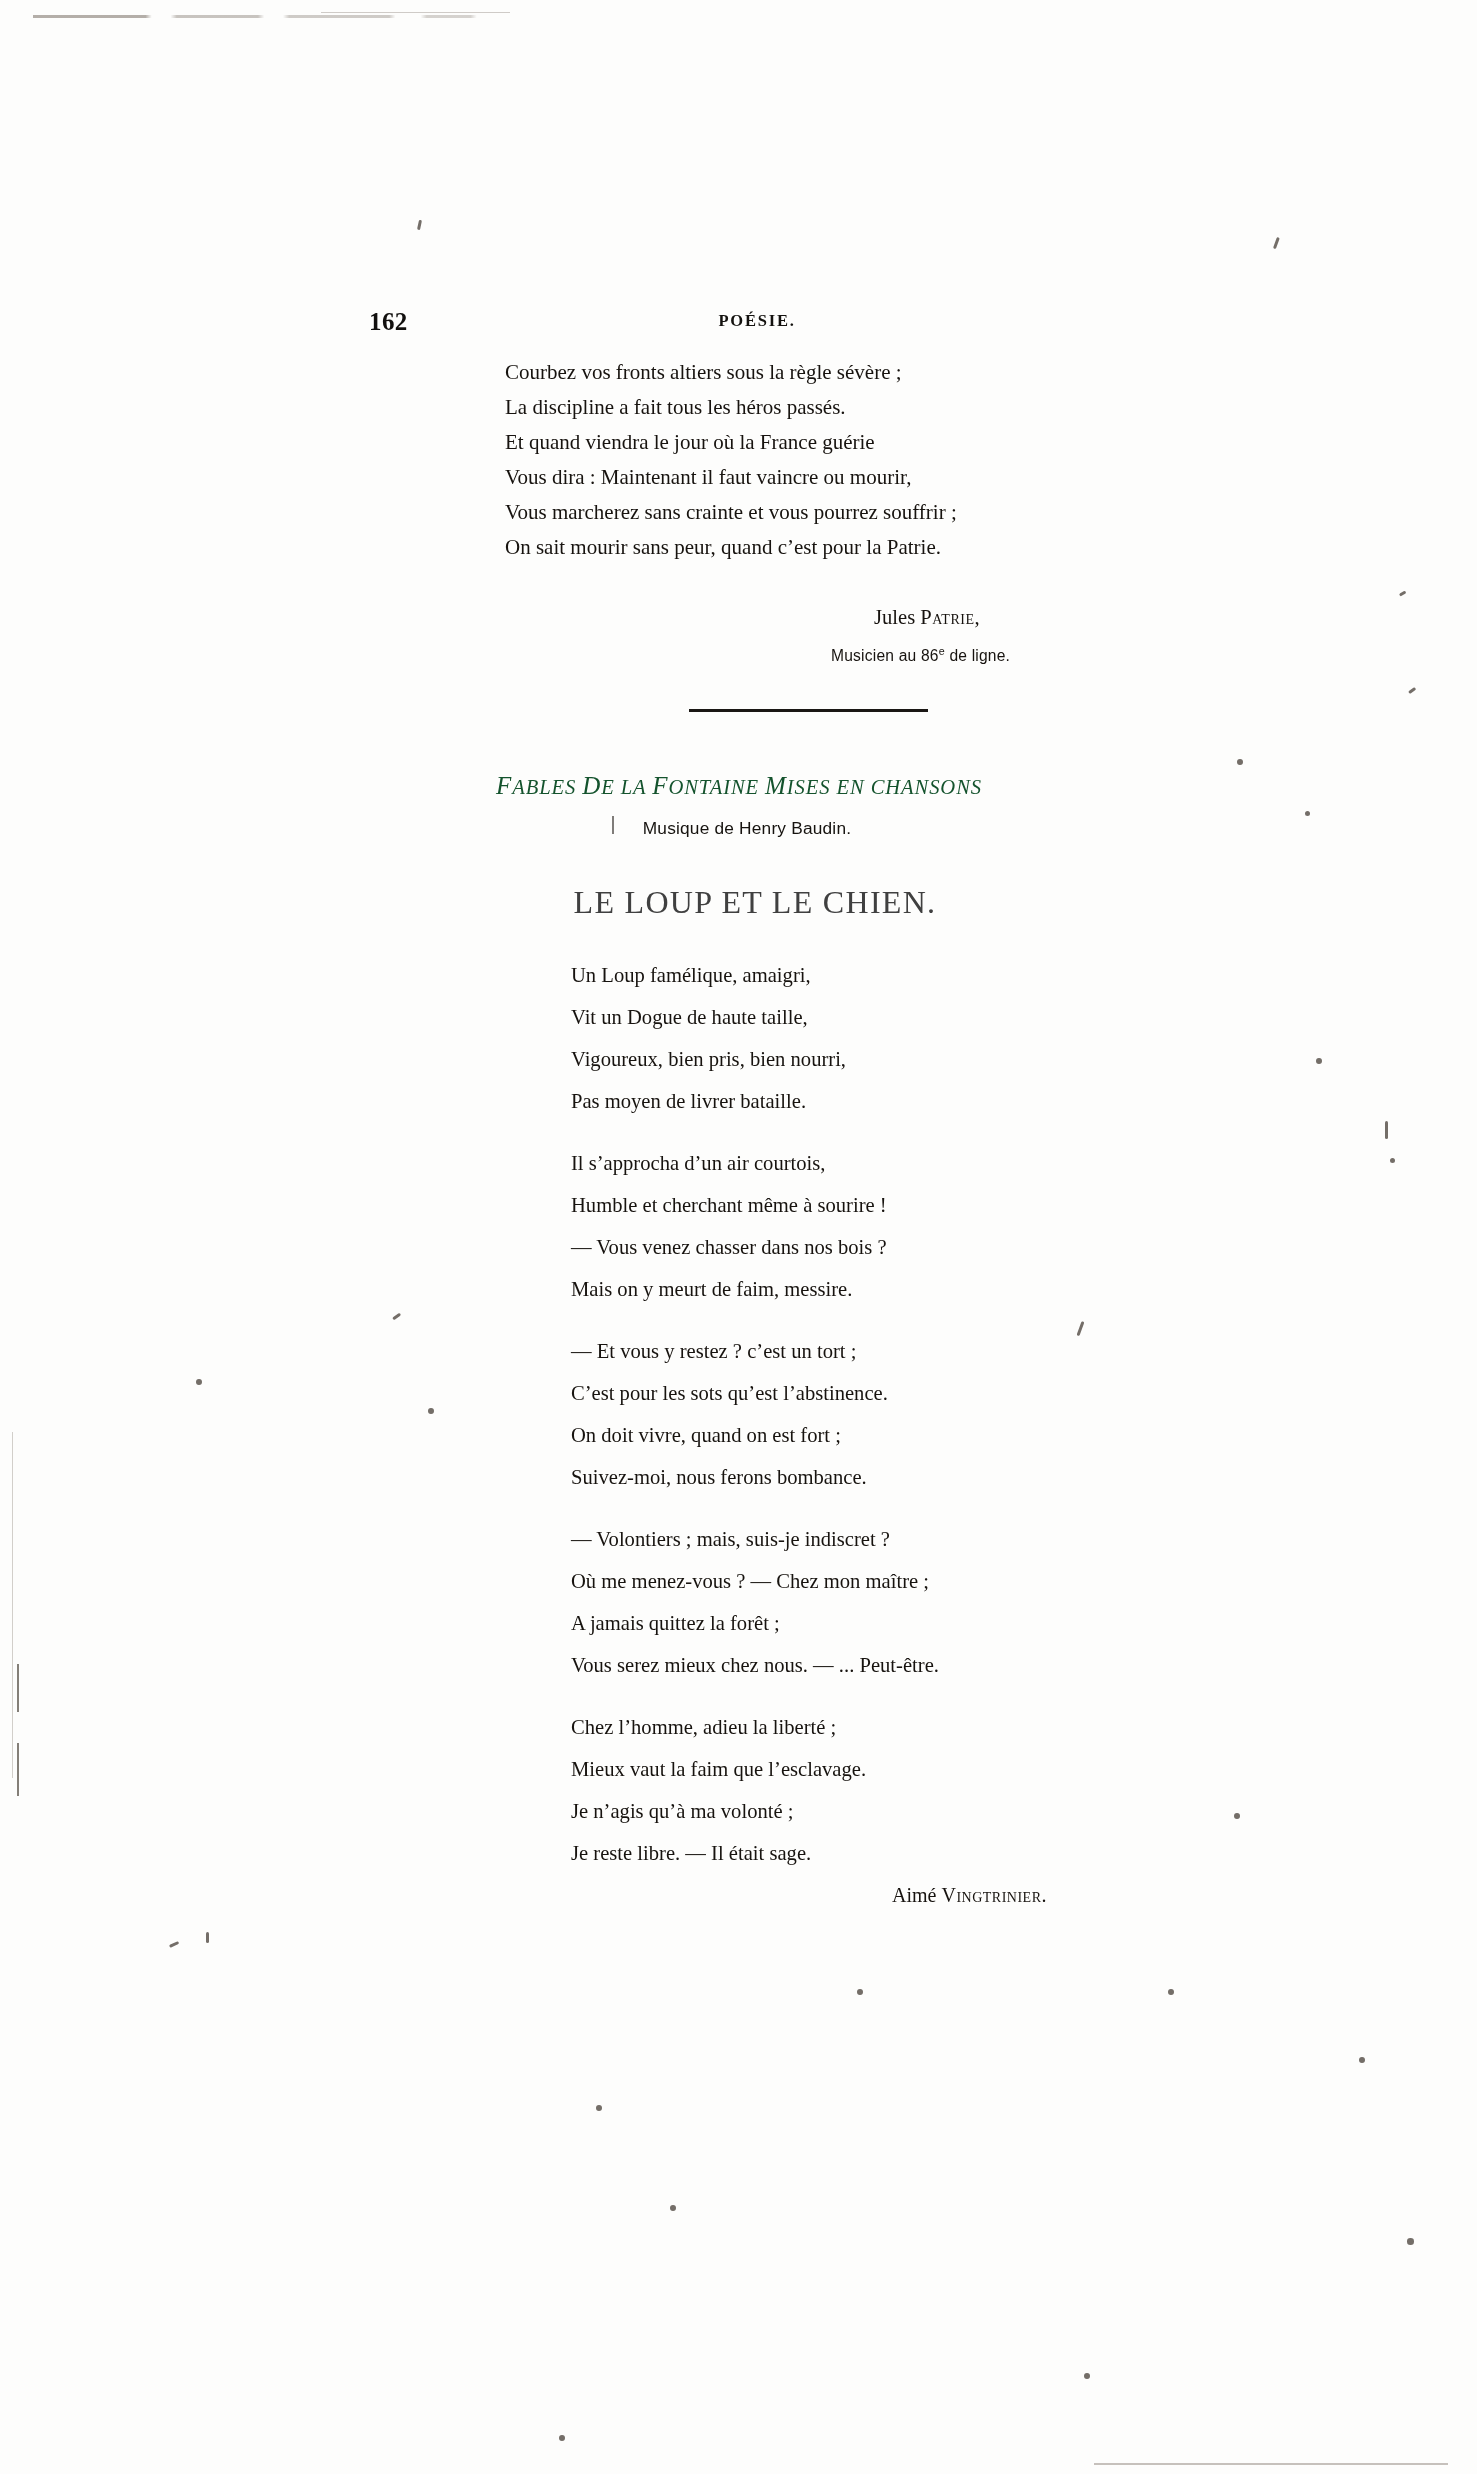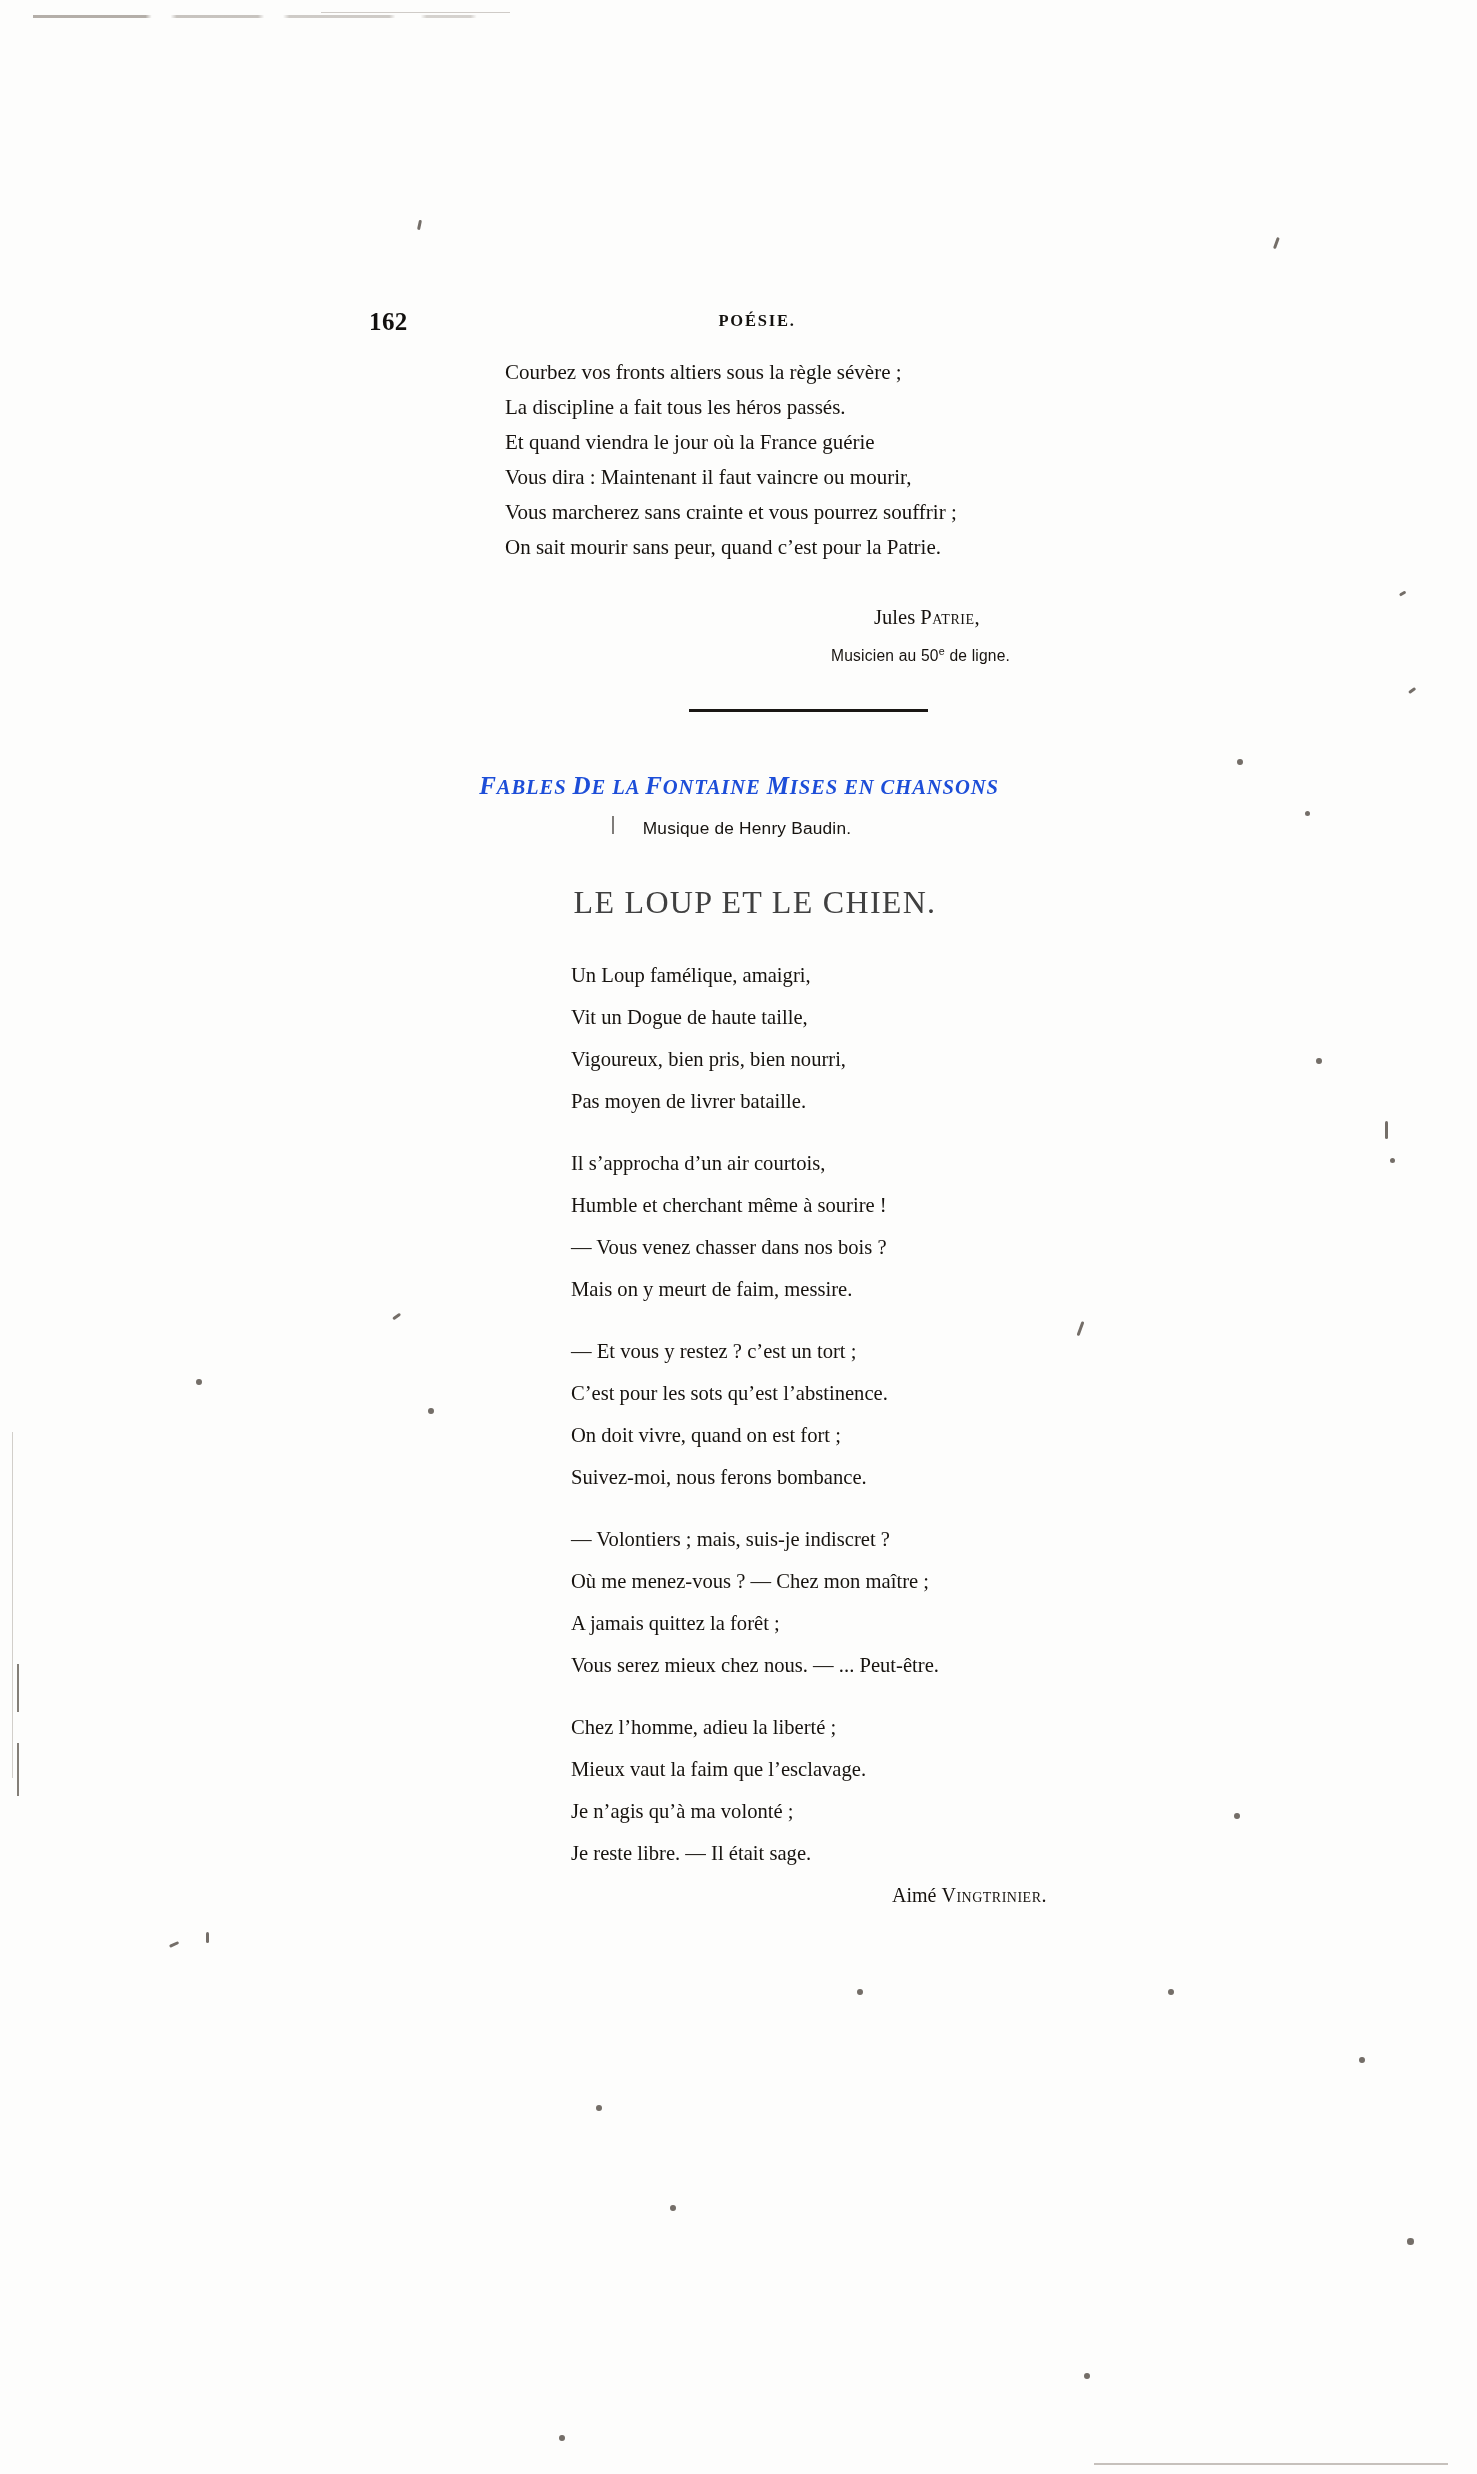--- a/index.html
+++ b/index.html
@@ -144,24 +144,24 @@
     background: #1a1714;
   }
 
   .section-title {
     position: absolute;
     left: 739px;
     top: 772px;
     transform: translateX(-50%);
     font-size: 20.6px;
     font-style: italic;
-    font-weight: bold;
+    font-weight: normal;
     letter-spacing: 0.9px;
     white-space: nowrap;
-    color: #1d4ed8;
+    color: #14532d;
   }
   .section-title .cap {
     font-size: 25px;
   }
 
   .section-sub {
     position: absolute;
     left: 747px;
     top: 818px;
     transform: translateX(-50%);
@@ -236,21 +236,21 @@
 
     <div class="poem-block" id="poem-one">Courbez vos fronts altiers sous la règle sévère ;
 La discipline a fait tous les héros passés.
 Et quand viendra le jour où la France guérie
 Vous dira : Maintenant il faut vaincre ou mourir,
 Vous marcherez sans crainte et vous pourrez souffrir ;
 On sait mourir sans peur, quand c’est pour la Patrie.</div>
 
     <div class="attrib-right" id="attrib-burlet"><span>Jules </span><span class="smallcaps">Patrie,</span></div>
 
-    <div id="attrib-burlet-sub"><span>Musicien au 50</span><span class="sup">e</span><span> de ligne.</span></div>
+    <div id="attrib-burlet-sub"><span>Musicien au 86</span><span class="sup">e</span><span> de ligne.</span></div>
 
     <div class="rule"></div>
 
     <div class="section-title"><span class="cap">F</span><span>ABLES </span><span class="cap">D</span><span>E LA </span><span class="cap">F</span><span>ONTAINE </span><span class="cap">M</span><span>ISES EN CHANSONS</span></div>
 
     <div class="tick-mark"></div>
     <div class="section-sub">Musique de Henry Baudin.</div>
 
     <div class="fable-title">LE LOUP ET LE CHIEN.</div>
 

